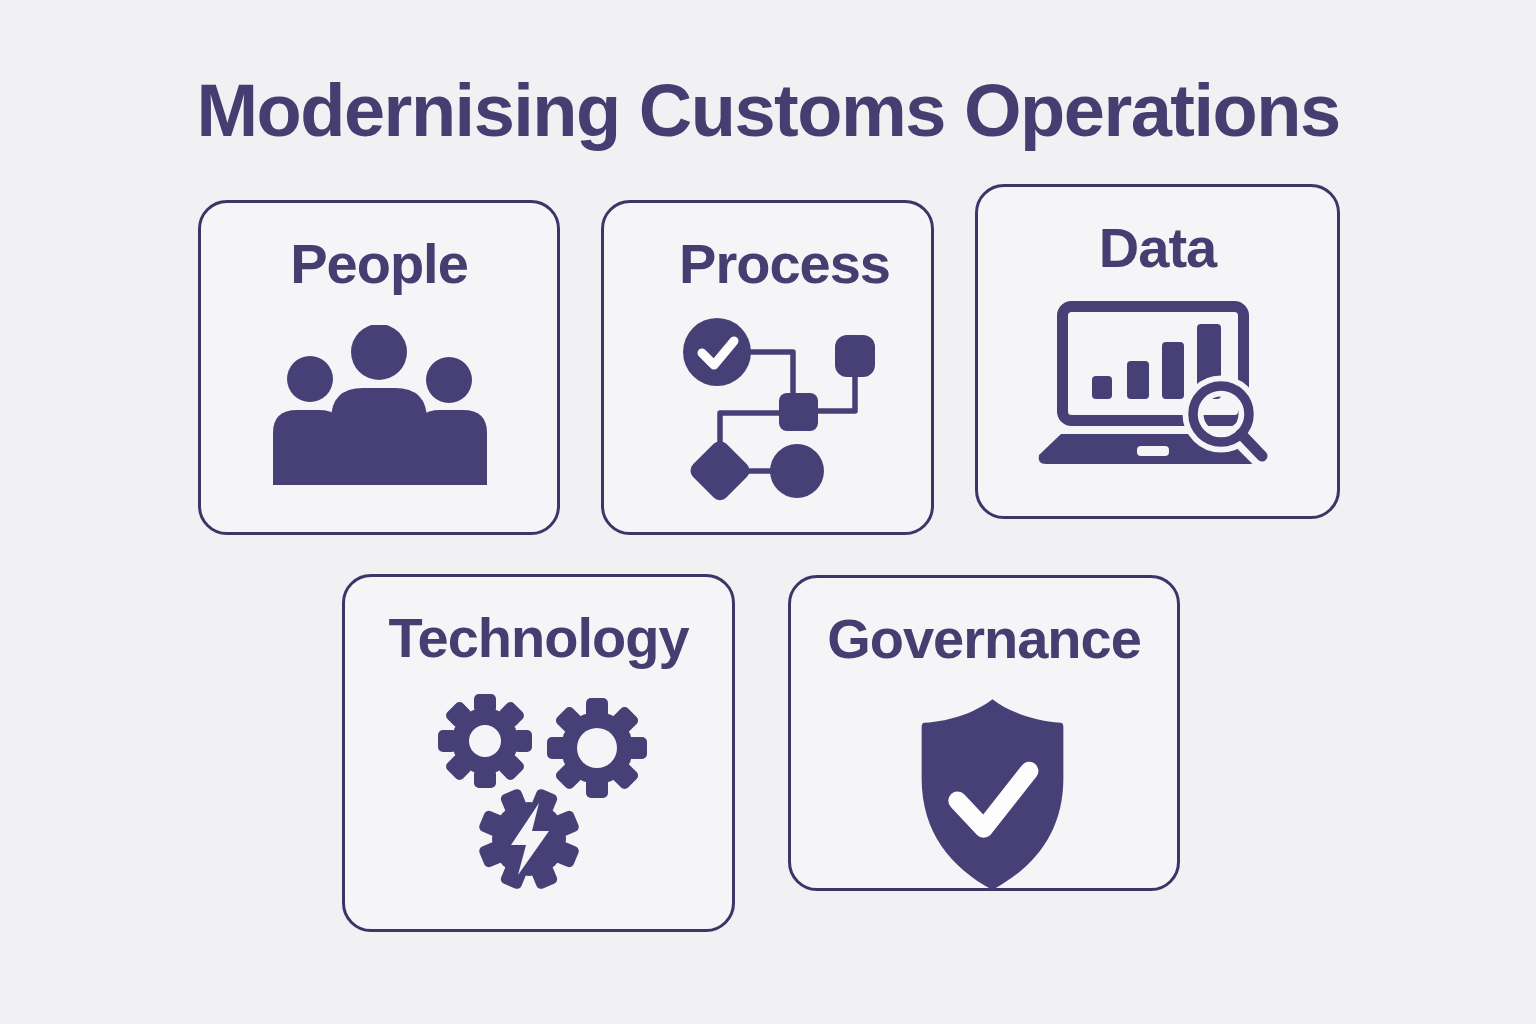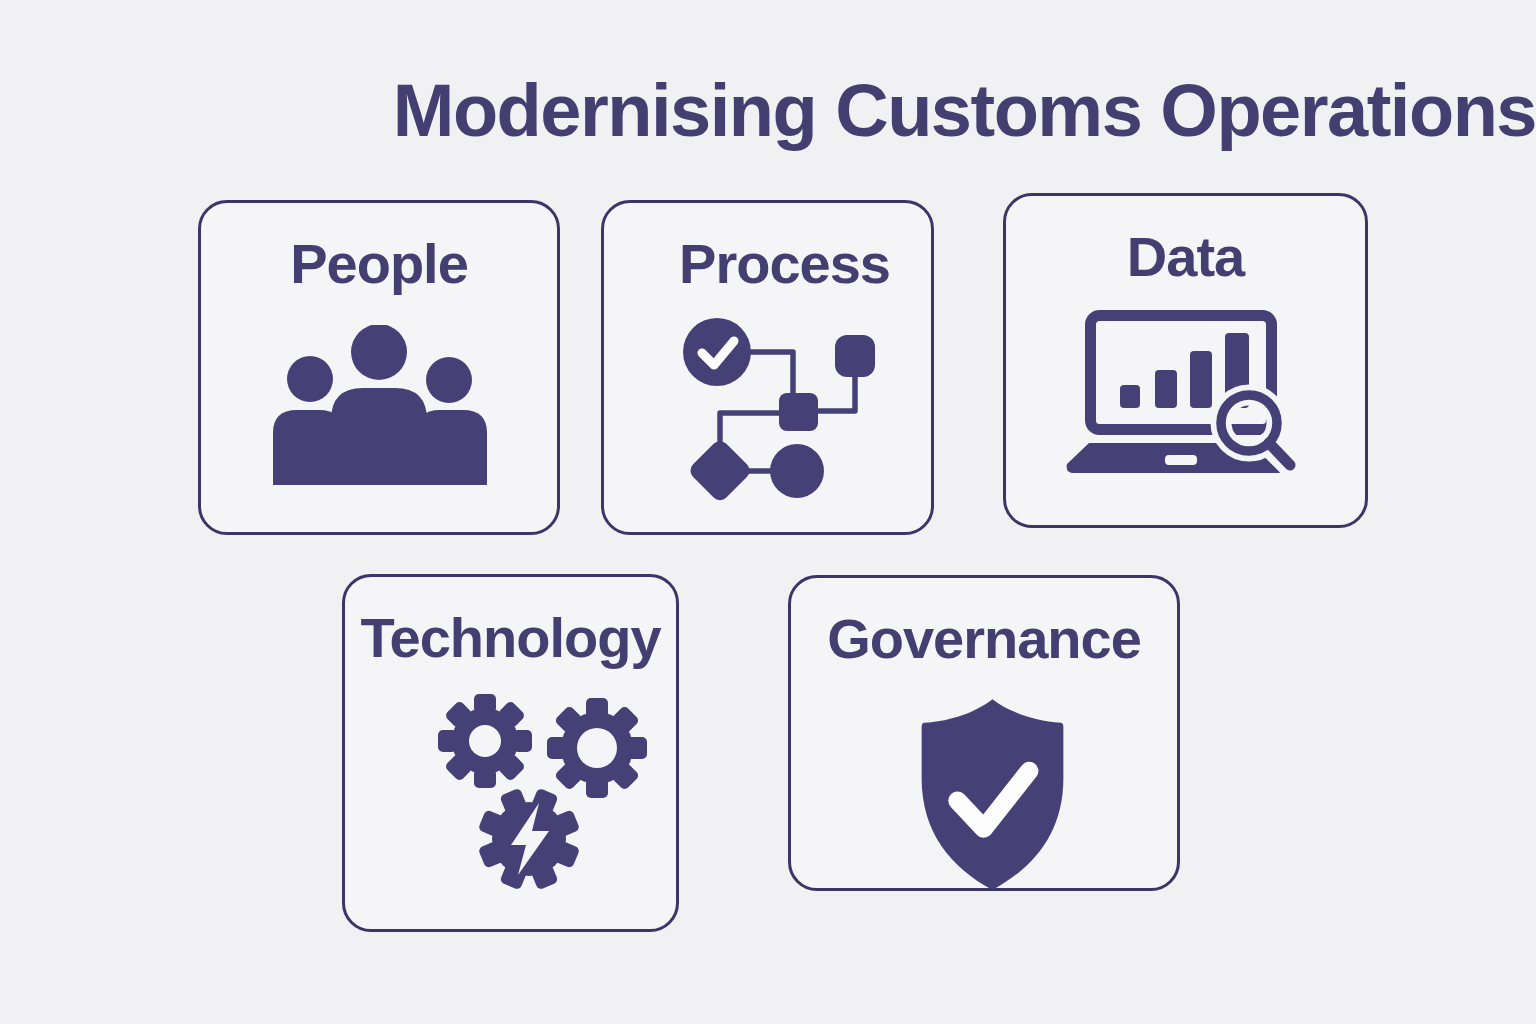--- a/index.html
+++ b/index.html
@@ -11,35 +11,35 @@
   }
   *{box-sizing:border-box;margin:0;padding:0}
   html,body{background:var(--bg);}
   .canvas{
     position:relative;width:1536px;height:1024px;overflow:hidden;
     background:var(--bg);
     font-family:"Liberation Sans","DejaVu Sans",sans-serif;
   }
   .main-title{
     position:absolute;top:74px;left:0;width:100%;
-    text-align:right;font-size:74px;font-weight:bold;
+    text-align:center;font-size:74px;font-weight:bold;
     letter-spacing:-1.5px;color:var(--text);line-height:1;
   }
   .card{
     position:absolute;background:var(--card-bg);
     border:3px solid var(--border);border-radius:29px;
   }
   .card-label{
     text-align:center;margin-top:30px;font-size:56px;font-weight:bold;
     letter-spacing:-1px;color:var(--text);line-height:1.1;
   }
   #card-people    {left:198px;top:200px;width:362px;height:335px;}
   #card-process   {left:601px;top:200px;width:333px;height:335px;padding-left:34px;}
-  #card-data      {left:975px;top:193px;width:365px;height:335px;margin-left:28px;}
-  #card-technology{left:342px;top:574px;width:337px;height:358px;}
+  #card-data      {left:975px;top:184px;width:365px;height:335px;}
+  #card-technology{left:342px;top:574px;width:393px;height:358px;}
   #card-governance{left:788px;top:575px;width:392px;height:316px;}
   .icon{position:absolute;display:block;}
   #icon-people    {left:70px;top:122px;}
   #icon-process   {left:73px;top:114px;}
   #icon-data      {left:57px;top:111px;}
   #icon-technology{left:90px;top:114px;}
   #icon-governance{left:114px;top:114px;}
   .pf{fill:var(--primary);}
   .ps{stroke:var(--primary);fill:none;}
   .cut{fill:var(--card-bg);}

